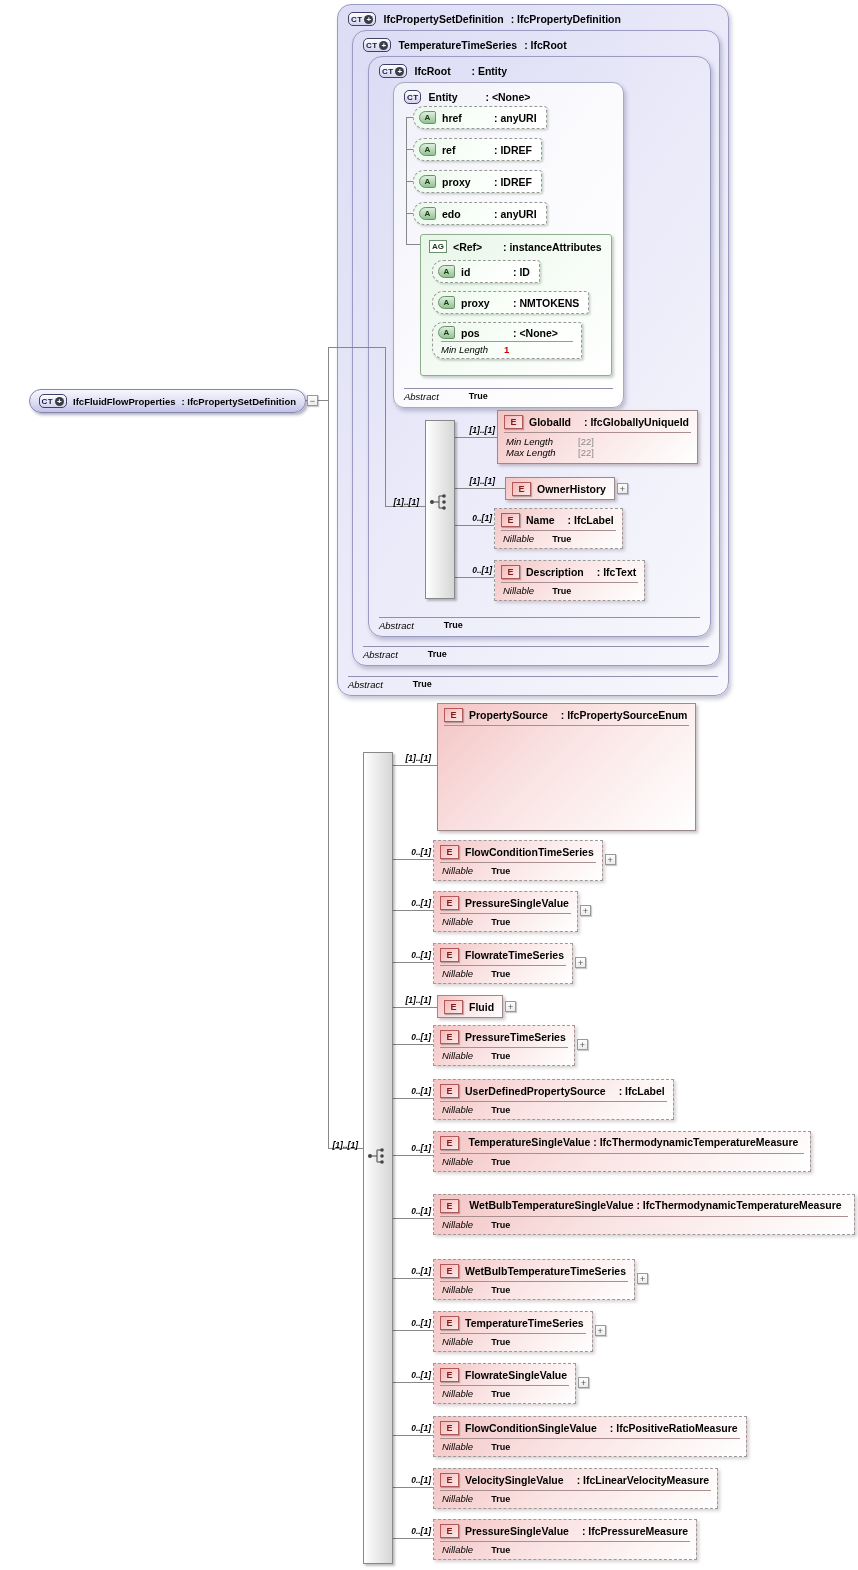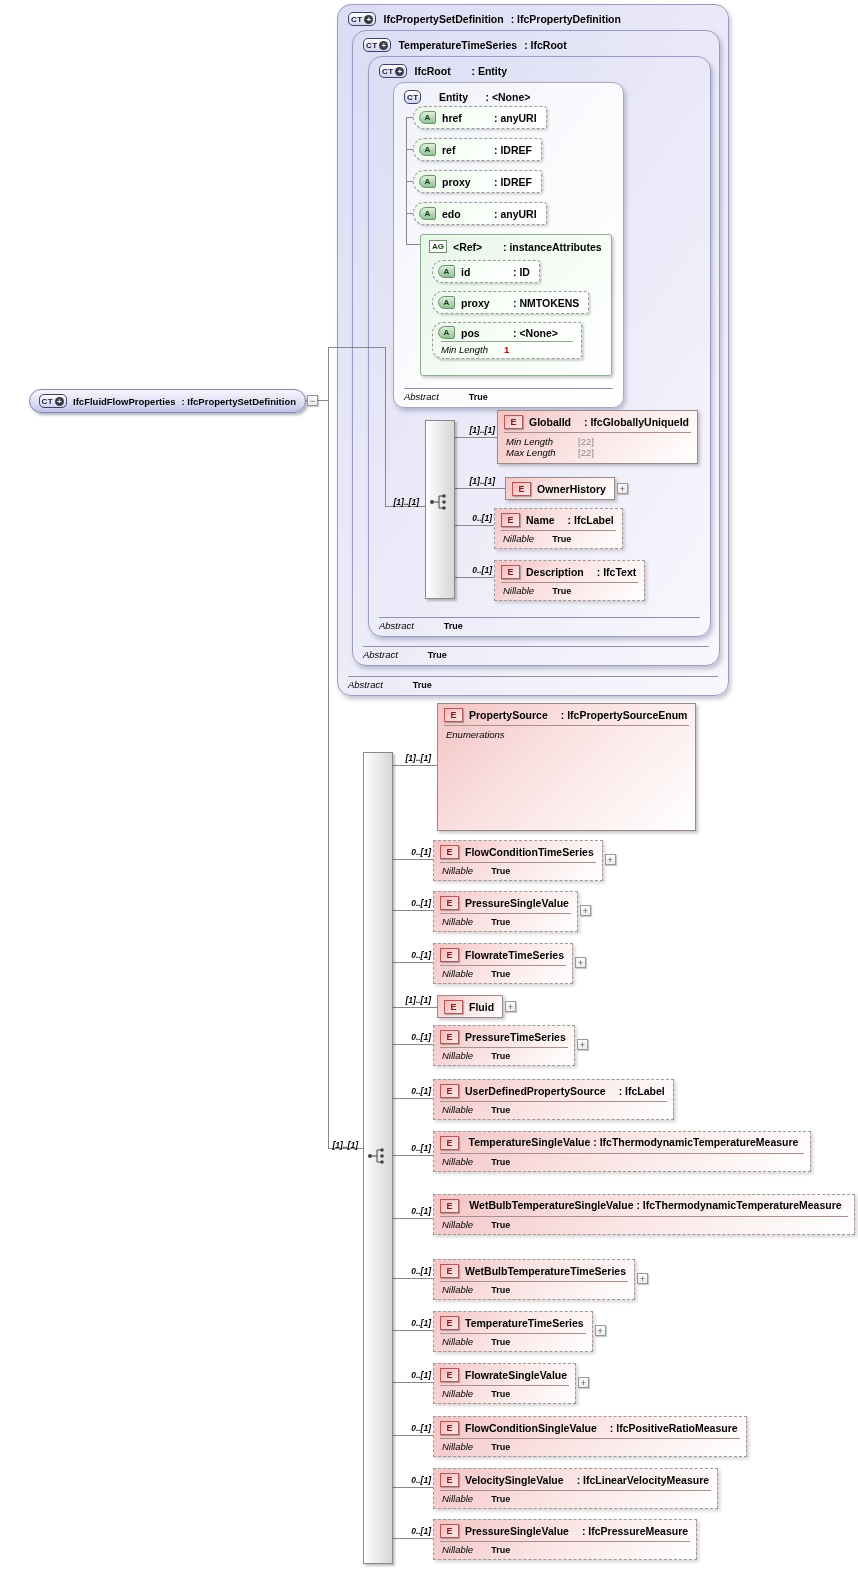--- a/index.html
+++ b/index.html
@@ -7,21 +7,21 @@
         font-family:"Liberation Sans",sans-serif;color:#000;}
 
   
   .ctbox{position:absolute;border:1px solid #9a9ac2;border-radius:14px;
          background:linear-gradient(125deg,#dcdcf5 0%,#e9e9f9 45%,#f7f7fd 100%);
          box-shadow:2px 3px 4px rgba(90,90,130,.35);}
   .ctbox.white{background:linear-gradient(125deg,#f0f0f9 0%,#fbfbfe 50%,#ffffff 100%);
          border-color:#a8a8c4;border-radius:11px;}
   .ctbox .hd{display:flex;align-items:center;gap:7px;padding:7px 10px;font-weight:bold;font-size:10.5px;white-space:nowrap;}
   .abs{position:absolute;left:10px;right:10px;bottom:5px;border-top:1px solid #8f8fae;
-       padding-top:2px;font-size:9.5px;display:flex;align-items:flex-end;margin-top:44px;}
+       padding-top:2px;font-size:9.5px;display:flex;align-items:flex-start;margin-top:44px;}
   .abs .lab{font-style:italic;}
   .abs .val{font-weight:bold;margin-left:30px;font-size:9px;}
 
   
   .ict{display:inline-flex;align-items:center;border:1.4px solid #3f3f68;border-radius:5px;
        background:linear-gradient(#ffffff,#d2d2ee);padding:0 2px;height:12px;font-size:8px;
        font-weight:bold;color:#16163a;letter-spacing:.4px;flex:none;}
   .ict .plus{width:9px;height:9px;border-radius:50%;background:#3c3c46;color:#fff;font-size:8px;
        line-height:9px;text-align:center;margin-left:2px;font-weight:bold;}
   .ie{width:17px;height:12px;border:1px solid #b25858;background:linear-gradient(135deg,#f5b7b7,#fdeaea);
@@ -142,21 +142,21 @@
       <span class="lab">Abstract</span>
       <span class="val">True</span>
     </div>
   </div>
 
   <div class="ctbox white" style="left:393px;top:82px;width:229px;height:324px;">
     <div class="hd">
       <span class="ict">
           <span>CT</span>
         </span>
-      <span style="min-width:50px;text-align:center;">Entity</span>
+      <span style="min-width:50px;">Entity</span>
       <span class="ty">: &lt;None&gt;</span>
     </div>
     <div class="abs">
       <span class="lab">Abstract</span>
       <span class="val">True</span>
     </div>
   </div>
 
   <div class="hl" style="left:305px;top:400px;width:23px;"></div>
   <div class="vl" style="left:328px;top:347px;height:801px;"></div>
@@ -333,21 +333,20 @@
 
   <div class="card" style="left:391px;top:753px;">[1]..[1]</div>
   <div class="el" style="left:437px;top:703px;min-height:126px;">
     <div class="hd">
       <span class="ie">E</span>
       <span>PropertySource</span>
       <span class="ty">: IfcPropertySourceEnum</span>
     </div>
     <div class="sep"></div>
     <div class="enumwrap">
-      <span class="lab">Enumerations</span>
     </div>
   </div>
 
   <div class="card" style="left:391px;top:847px;">0..[1]</div>
   <div class="el dashed" style="left:433px;top:840px;">
     <div class="hd">
       <span class="ie">E</span>
       <span>FlowConditionTimeSeries</span>
     </div>
     <div class="sep"></div>

